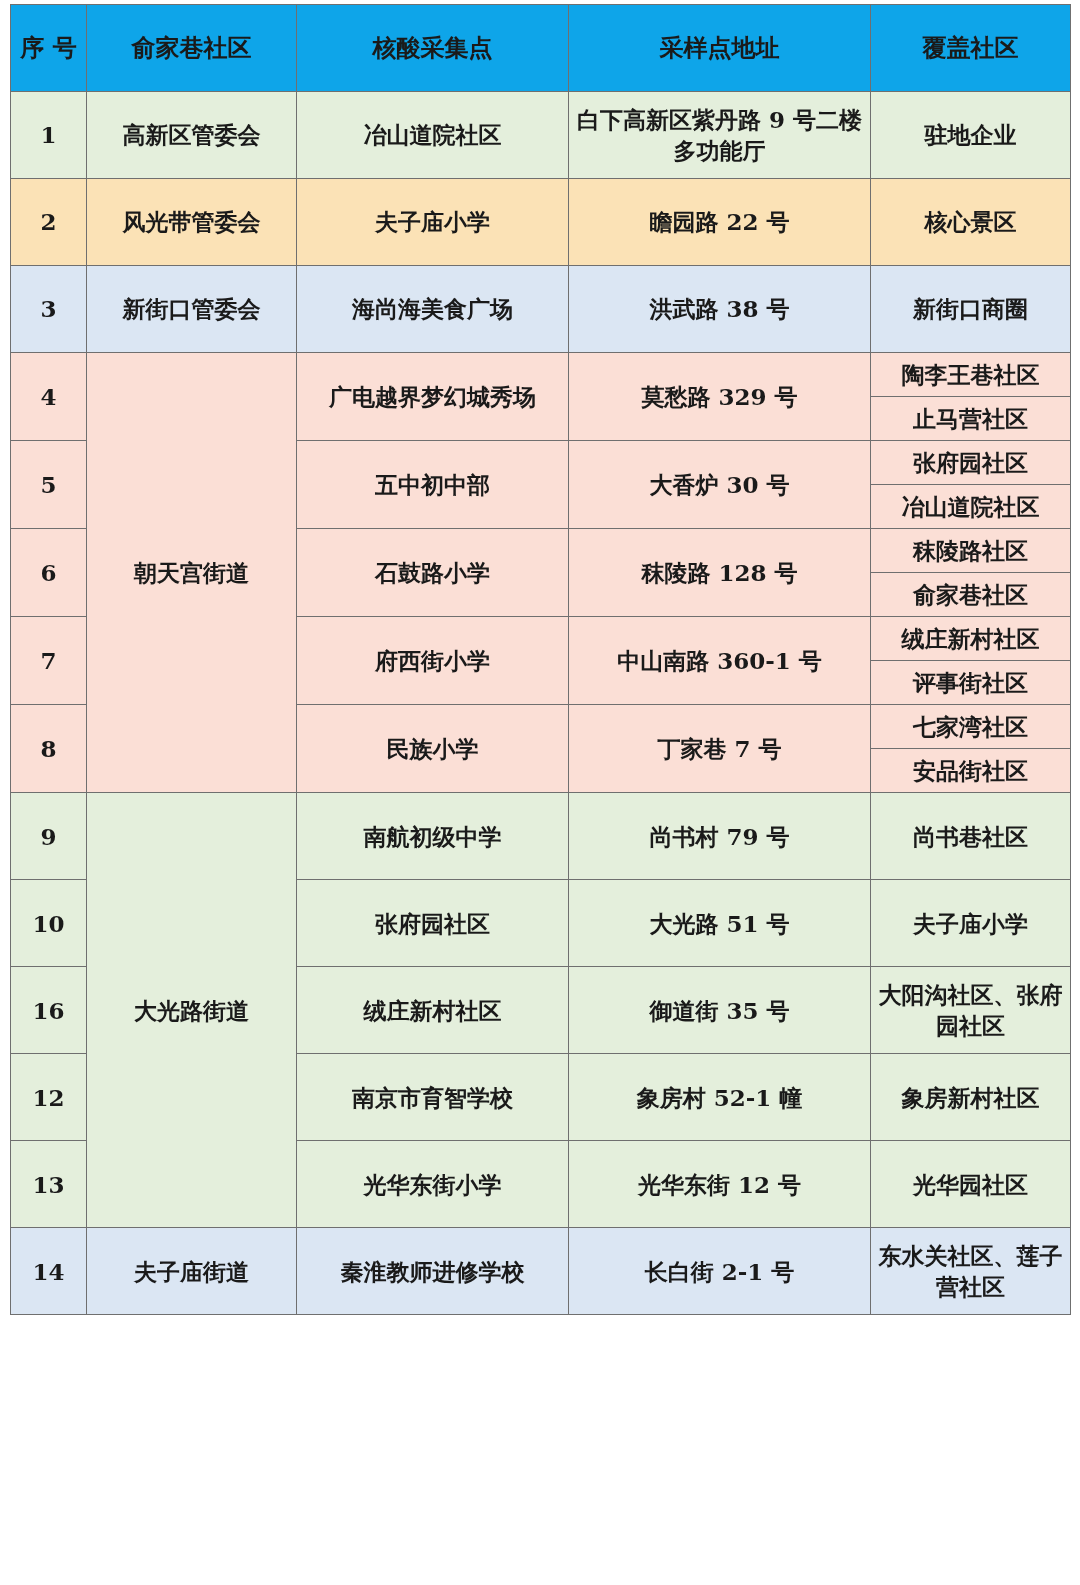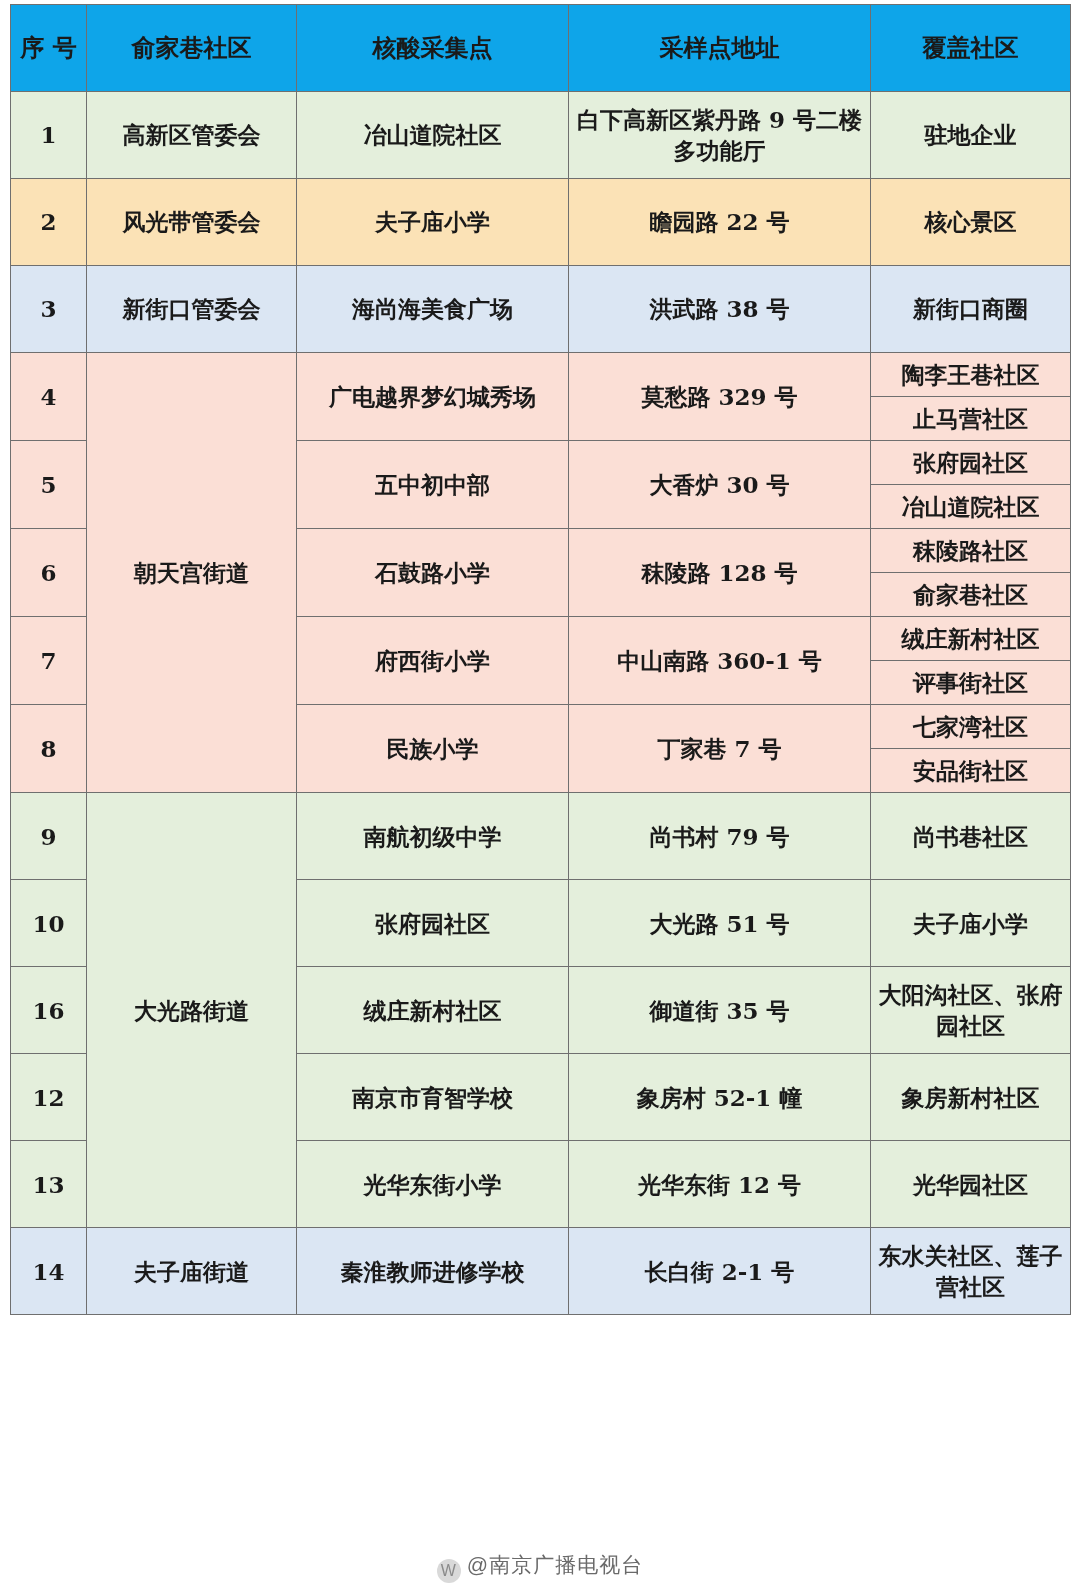--- a/index.html
+++ b/index.html
@@ -210,17 +210,14 @@
         <tr>
           <td class="bg-blue2 tall" rowspan="1">14</td>
           <td class="bg-blue2" rowspan="1">夫子庙街道</td>
           <td class="bg-blue2" rowspan="1">秦淮教师进修学校</td>
           <td class="bg-blue2" rowspan="1">长白街 2-1 号</td>
           <td class="bg-blue2">东水关社区、莲子营社区</td>
         </tr>
       </tbody>
   </table>
 
-  <div class="footer">
-    <span class="weibo-badge">W</span><span class="handle">@南京广播电视台</span>
-  </div>
 
 </div>
 
 </body></html>

